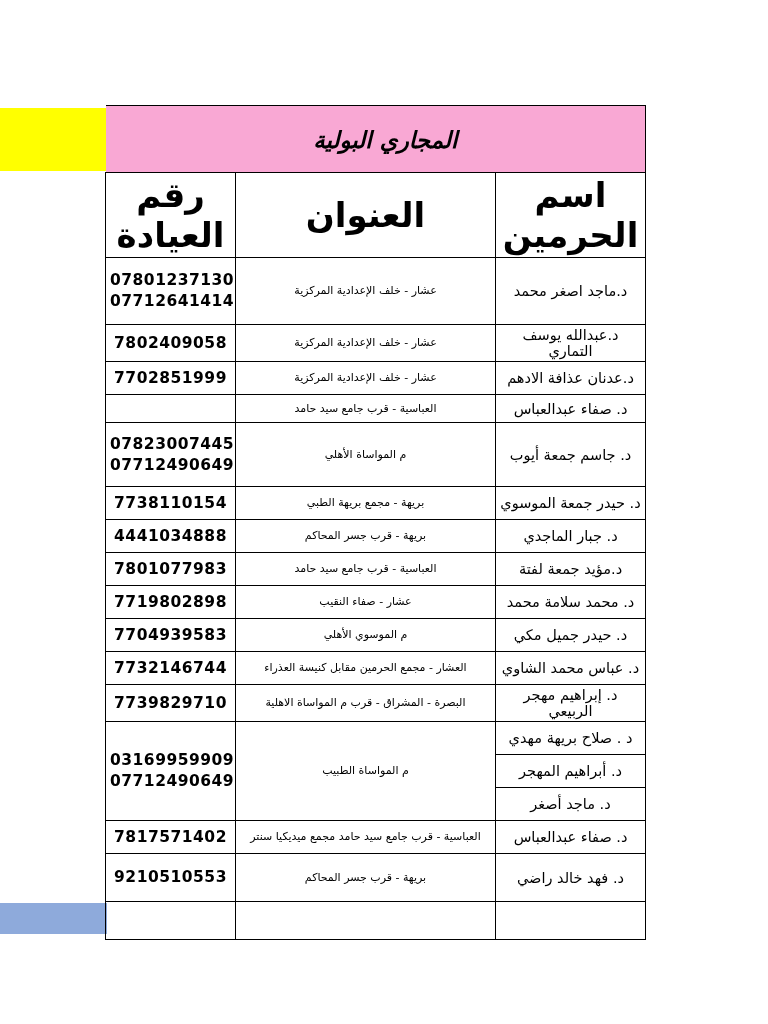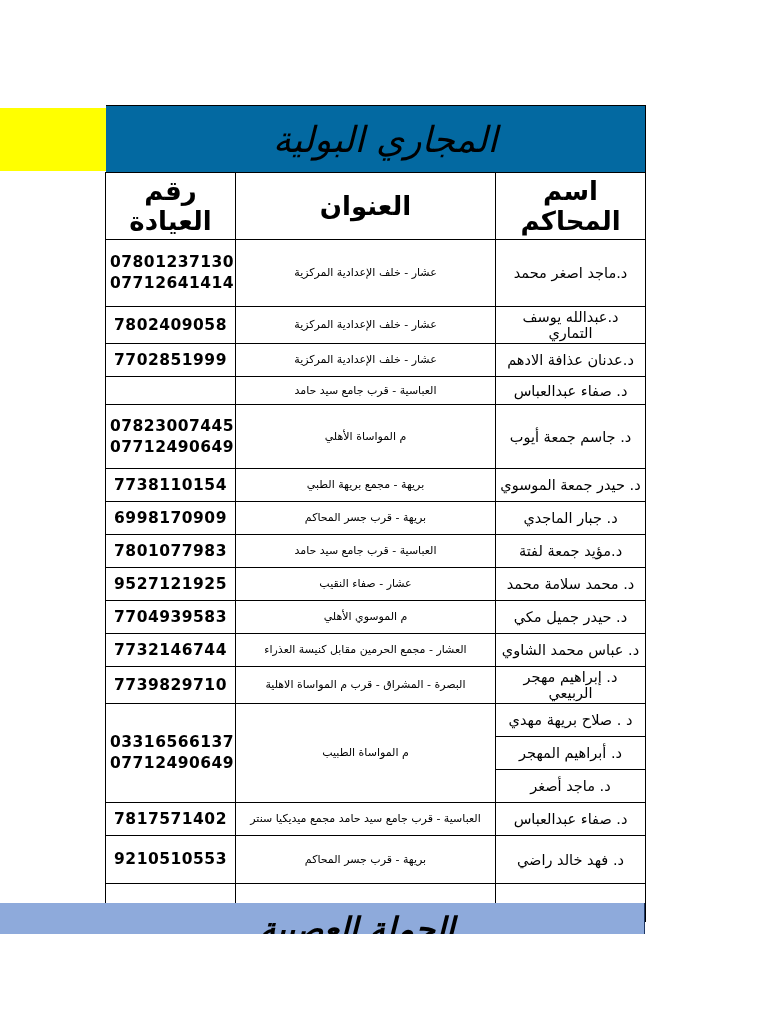--- a/index.html
+++ b/index.html
@@ -29,31 +29,31 @@
   }
   .doc-table td,.doc-table th{
     border:1px solid #000;
     padding:2px 4px;
     vertical-align:middle;
     text-align:center;
     color:#000;
     overflow:hidden;
   }
   .title-cell{
-    background:#0369a1;
+    background:#f9a8d4;
     height:62px;
     border-left:none !important;
     border-bottom:1.5px solid #000;
-    font-size:36px;font-weight:normal;font-style:italic;
+    font-size:23px;font-weight:bold;font-style:italic;
     font-family:"DejaVu Serif","DejaVu Sans",serif;
   }
   .title-cell .title-inner{transform:translateX(10px);}
   .header-row th{
     height:62px;
-    font-size:26px;font-weight:bold;
+    font-size:34px;font-weight:bold;
     font-family:"DejaVu Serif","DejaVu Sans",serif;
     margin-top:12px;
   }
   col.c-doc{width:150px;}
   col.c-addr{width:260px;}
   col.c-phone{width:130px;}
   tbody td.doc{font-size:14.5px;margin-left:37px;}
   tbody td.addr{font-size:11px;line-height:1.25;text-align:center;}
   tbody td.phone{
     font-size:15.5px;font-weight:bold;
@@ -98,21 +98,21 @@
         <col class="c-addr">
         <col class="c-phone">
     </colgroup>
     <thead>
       <tr>
         <td class="title-cell" colspan="3">
           <div class="title-inner">المجاري البولية</div>
         </td>
       </tr>
       <tr class="header-row">
-        <th>اسم المحاكم</th>
+        <th>اسم الحرمين</th>
         <th>العنوان</th>
         <th>رقم العيادة</th>
       </tr>
     </thead>
     <tbody>
         <tr>
           <td class="doc">د.ماجد اصغر محمد</td>
           <td class="addr" rowspan="1">عشار - خلف الإعدادية المركزية</td>
           <td class="phone" rowspan="1">
             <div>07801237130</div>
@@ -150,35 +150,35 @@
           <td class="doc">د. حيدر جمعة الموسوي</td>
           <td class="addr" rowspan="1">بريهة - مجمع بريهة الطبي</td>
           <td class="phone" rowspan="1">
             <div>7738110154</div>
           </td>
         </tr>
         <tr>
           <td class="doc">د. جبار الماجدي</td>
           <td class="addr" rowspan="1">بريهة - قرب جسر المحاكم</td>
           <td class="phone" rowspan="1">
-            <div>6998170909</div>
+            <div>4441034888</div>
           </td>
         </tr>
         <tr>
           <td class="doc">د.مؤيد جمعة لفتة</td>
           <td class="addr" rowspan="1">العباسية - قرب جامع سيد حامد</td>
           <td class="phone" rowspan="1">
             <div>7801077983</div>
           </td>
         </tr>
         <tr>
           <td class="doc">د. محمد سلامة محمد</td>
           <td class="addr" rowspan="1">عشار - صفاء النقيب</td>
           <td class="phone" rowspan="1">
-            <div>9527121925</div>
+            <div>7719802898</div>
           </td>
         </tr>
         <tr>
           <td class="doc">د. حيدر جميل مكي</td>
           <td class="addr" rowspan="1">م الموسوي الأهلي</td>
           <td class="phone" rowspan="1">
             <div>7704939583</div>
           </td>
         </tr>
         <tr>
@@ -192,21 +192,21 @@
           <td class="doc">د. إبراهيم مهجر الربيعي</td>
           <td class="addr" rowspan="1">البصرة - المشراق - قرب م المواساة الاهلية</td>
           <td class="phone" rowspan="1">
             <div>7739829710</div>
           </td>
         </tr>
         <tr>
           <td class="doc">د . صلاح بريهة مهدي</td>
           <td class="addr" rowspan="3">م المواساة الطبيب</td>
           <td class="phone" rowspan="3">
-            <div>03316566137</div>
+            <div>03169959909</div>
             <div>07712490649</div>
           </td>
         </tr>
         <tr>
           <td class="doc">د. أبراهيم المهجر</td>
         </tr>
         <tr>
           <td class="doc">د. ماجد أصغر</td>
         </tr>
         <tr>
@@ -224,17 +224,14 @@
           </td>
         </tr>
         <tr>
           <td class="doc"></td>
           <td class="addr" rowspan="1"></td>
           <td class="phone" rowspan="1"></td>
         </tr>
       </tbody>
   </table>
 
-  <div class="next-banner">
-    <div class="next-title">الجملة العصبية</div>
-  </div>
 
 </div>
 
 </body></html>

